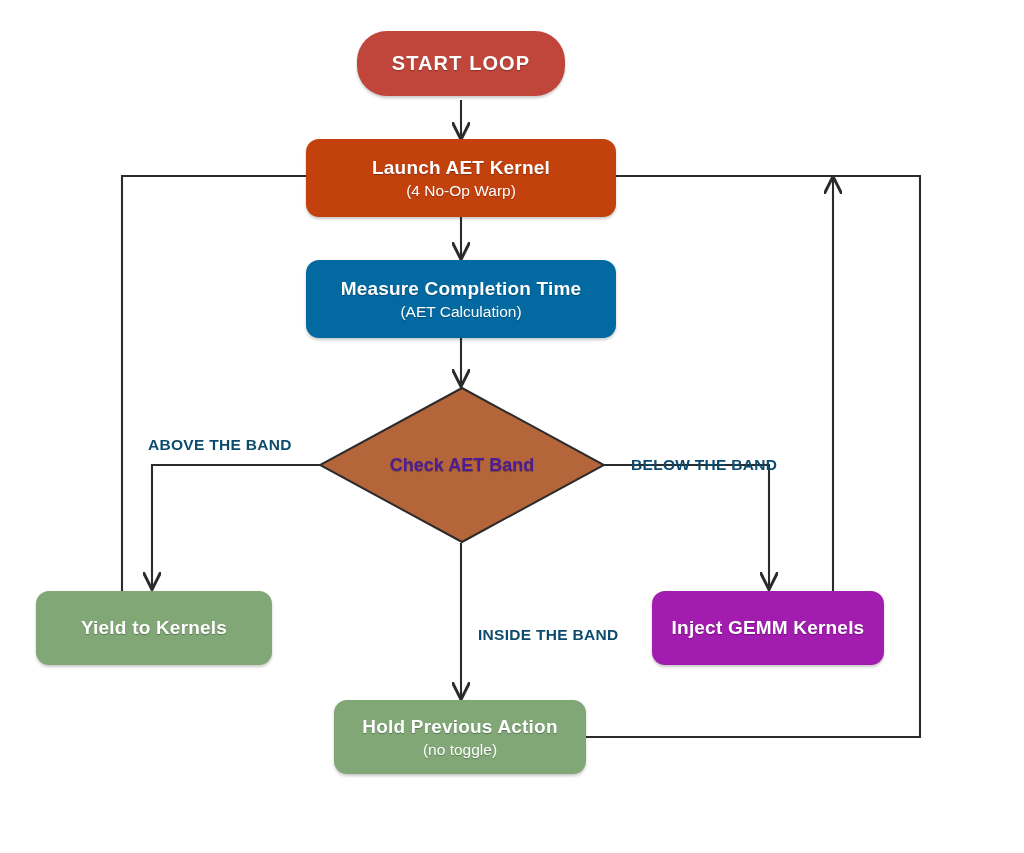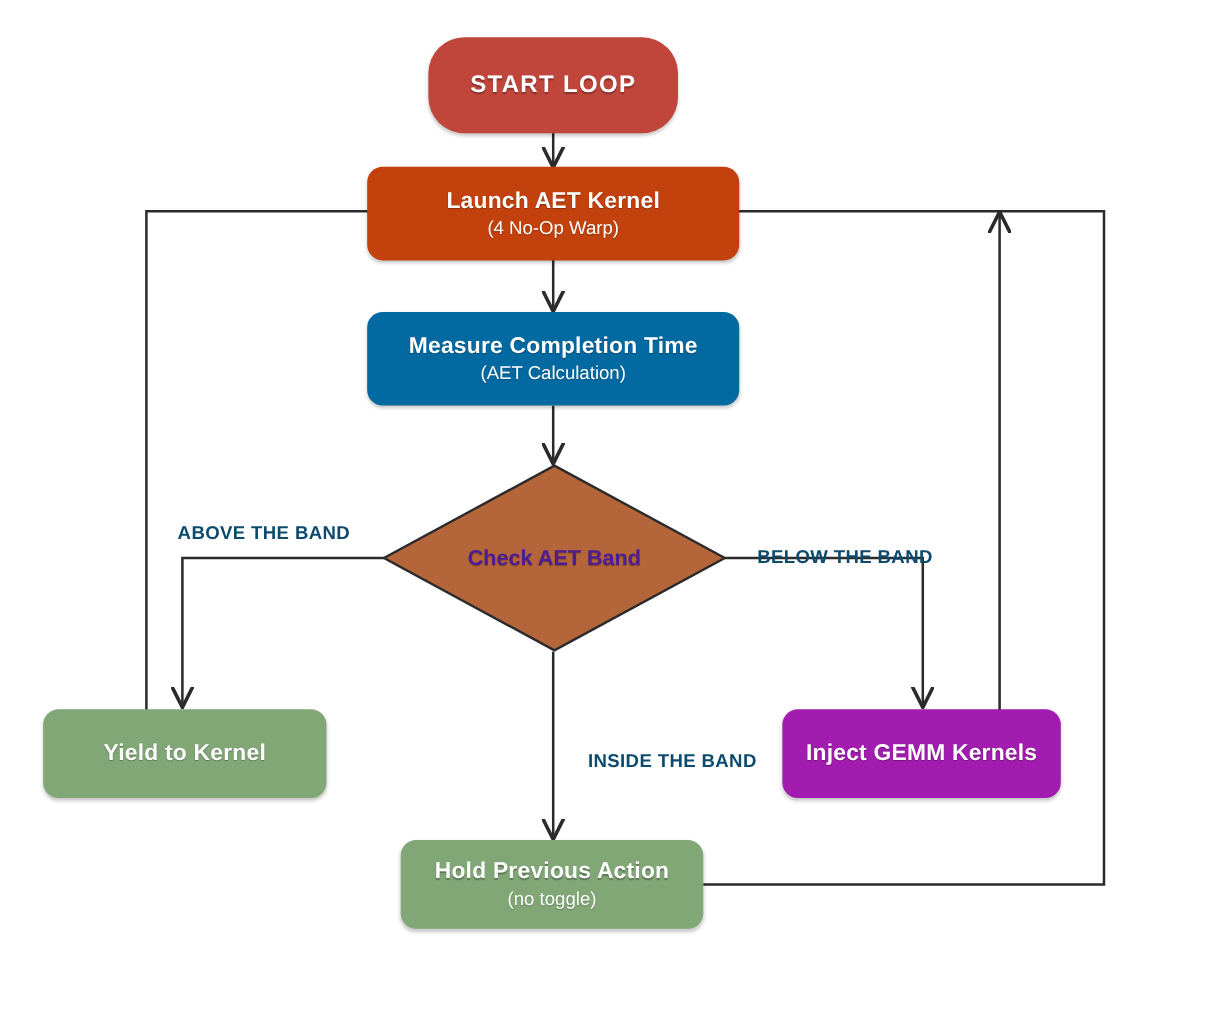--- a/index.html
+++ b/index.html
@@ -118,21 +118,21 @@
       <path d="M 604 465 L 769 465 L 769 588" marker-end="url(#arrow)"></path>
 
       <path d="M 122 622 L 122 176 L 600 176" marker-end="url(#arrow)"></path>
 
       <path d="M 833 622 L 833 178" marker-end="url(#arrow)"></path>
 
       <path d="M 586 737 L 920 737 L 920 176 L 600 176" marker-end="url(#arrow)"></path>
     </g>
   </svg>
 
-  <div class="node pill" style="left:357px; top:31px; width:208px; height:80px; background:#c0453a;">
+  <div class="node pill" style="left:357px; top:31px; width:208px; height:65px; background:#c0453a;">
     <div class="title">START LOOP</div>
   </div>
 
   <div class="node rounded" style="left:306px; top:139px; width:310px; height:78px; background:#c2410c;">
     <div class="title">Launch AET Kernel</div>
     <div class="subtitle">(4 No-Op Warp)</div>
   </div>
 
   <div class="node rounded" style="left:306px; top:260px; width:310px; height:78px; background:#0369a1;">
     <div class="title">Measure Completion Time</div>
@@ -140,31 +140,31 @@
   </div>
 
   <div class="diamond-wrap" style="left:318px; top:386px; width:288px; height:158px;">
     <svg width="288" height="158" viewBox="0 0 288 158" xmlns="http://www.w3.org/2000/svg">
       <polygon points="144,2 286,79 144,156 2,79" fill="#b5653a" stroke="#2b2b2b" stroke-width="2"></polygon>
     </svg>
     <div class="diamond-label">Check AET Band</div>
   </div>
 
   <div class="node rounded" style="left:36px; top:591px; width:236px; height:74px; background:#81a777;">
-    <div class="title">Yield to Kernel</div>
+    <div class="title">Yield to Kernels</div>
   </div>
 
   <div class="node rounded" style="left:334px; top:700px; width:252px; height:74px; background:#81a777;">
     <div class="title">Hold Previous Action</div>
     <div class="subtitle">(no toggle)</div>
   </div>
 
   <div class="node rounded" style="left:652px; top:591px; width:232px; height:74px; background:#a21caf;">
     <div class="title">Inject GEMM Kernels</div>
   </div>
 
   <div class="edge-label" style="left:148px; top:436px;">ABOVE THE BAND</div>
 
-  <div class="edge-label" style="left:478px; top:626px;margin-left:12px;">INSIDE THE BAND</div>
+  <div class="edge-label" style="left:478px; top:626px;">INSIDE THE BAND</div>
 
   <div class="edge-label" style="left:631px; top:456px;">BELOW THE BAND</div>
 
 </div>
 
 </body></html>

